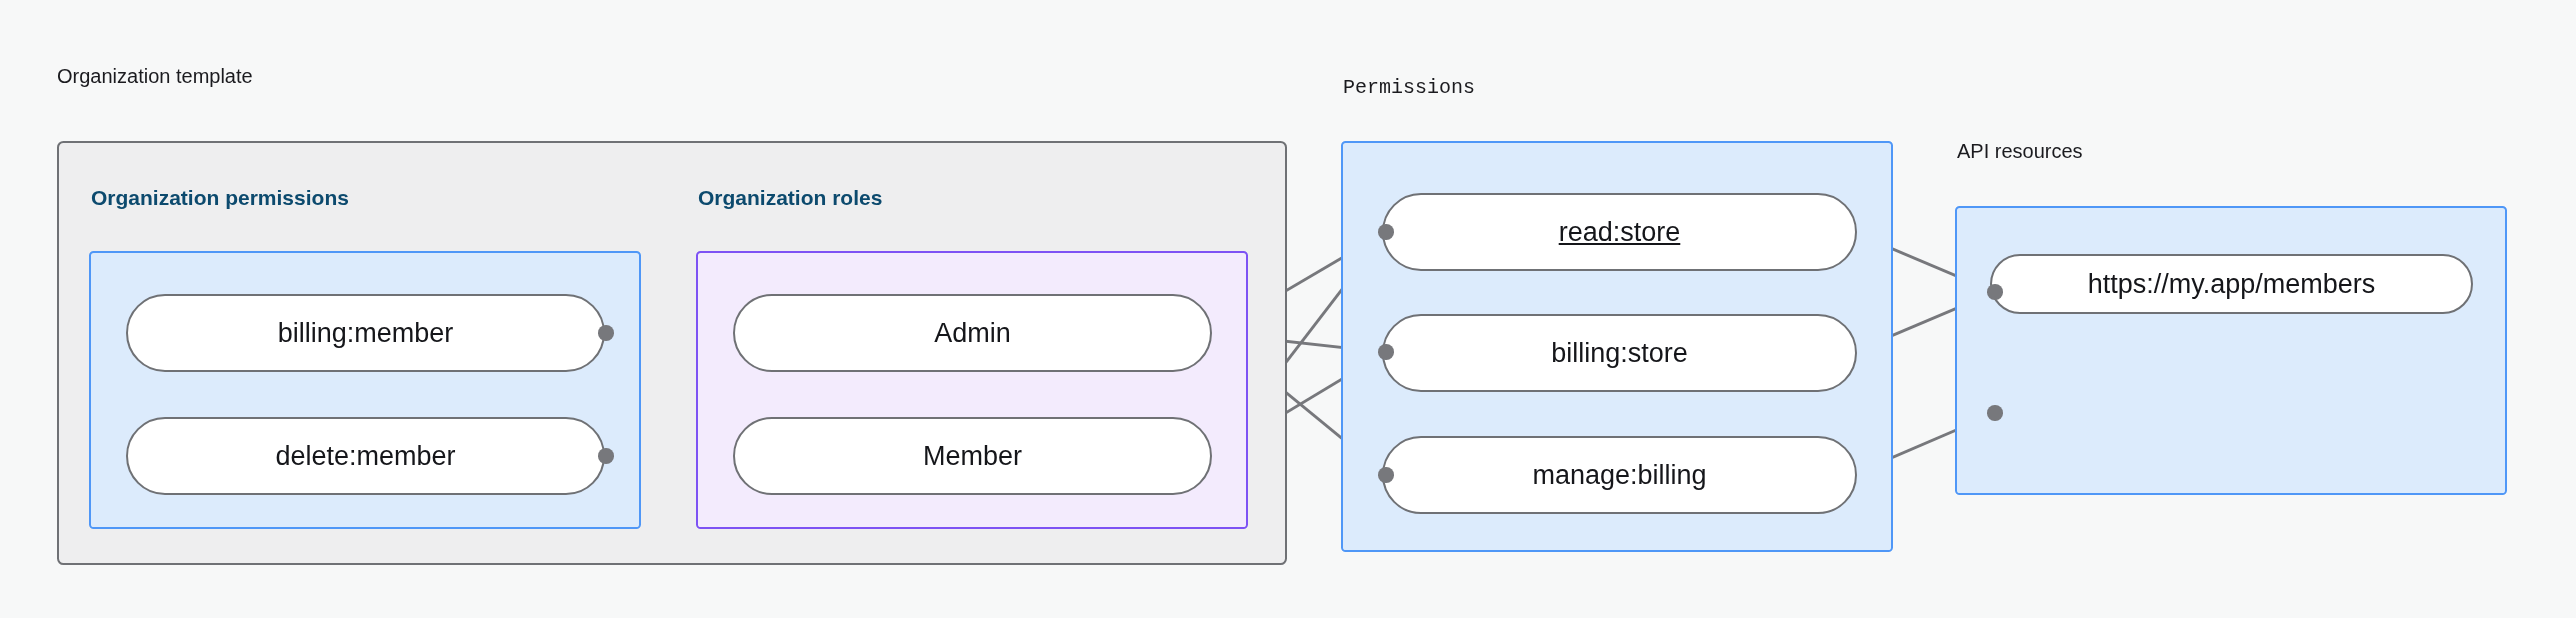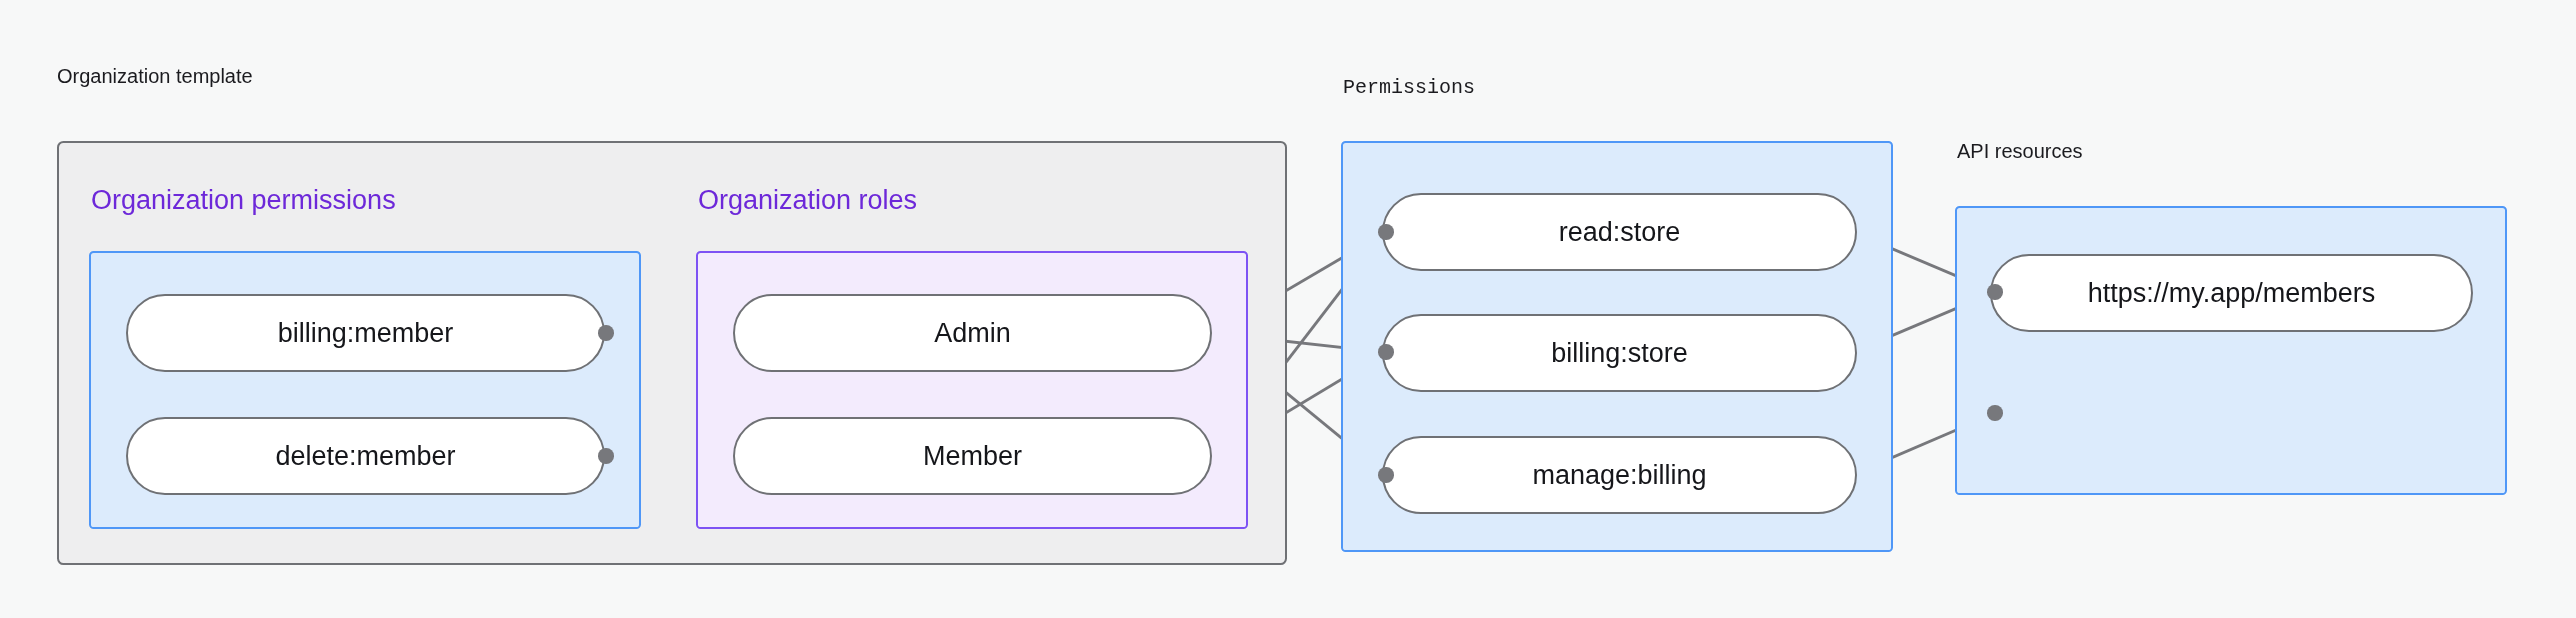--- a/index.html
+++ b/index.html
@@ -58,25 +58,26 @@
     border-radius: 4.6px;
   }
   .box-purple {
     border: 2.7px solid #7d52f4;
     background: #f3ebfd;
     border-radius: 4.6px;
   }
 
   .sub-label {
     position: absolute;
-    font-size: 27px;
+    font-size: 21px;
     line-height: 1;
-    color: #6d28d9;
+    color: #0c4a6e;
     white-space: nowrap;
     z-index: 4;
+    font-weight: bold;
   }
 
   
   .node {
     position: absolute;
     box-sizing: border-box;
     background: #ffffff;
     border: 2.7px solid #6f7175;
     border-radius: 912px;
     display: flex;
@@ -168,35 +169,35 @@
   </div>
 
   <div class="node" style="left:733px; top:417px; width:479px; height:78px;">
     <span class="node-label">Member</span>
   </div>
 
   <div class="group-label" style="left:1343px; top:78px;font-family:Liberation Mono, monospace;">Permissions</div>
 
   <div class="box box-blue" style="left:1341px; top:141px; width:552px; height:411px;"></div>
 
-  <div class="node" style="left:1382px; top:193px; width:475px; height:78px;">
+  <div class="node" style="left:1382px; top:193px; width:475px; height:78px;text-decoration:underline;">
     <span class="node-label">read:store</span>
   </div>
 
   <div class="node" style="left:1382px; top:314px; width:475px; height:78px;">
     <span class="node-label">billing:store</span>
   </div>
 
   <div class="node" style="left:1382px; top:436px; width:475px; height:78px;">
     <span class="node-label">manage:billing</span>
   </div>
 
   <div class="group-label" style="left:1957px; top:141px;">API resources</div>
 
   <div class="box box-blue" style="left:1955px; top:206px; width:552px; height:289px;"></div>
 
-  <div class="node" style="left:1990px; top:254px; width:483px; height:78px;">
+  <div class="node" style="left:1990px; top:254px; width:483px; height:60px;">
     <span class="node-label">https://my.app/members</span>
   </div>
 
 
 </div>
 
 
 </body></html>

